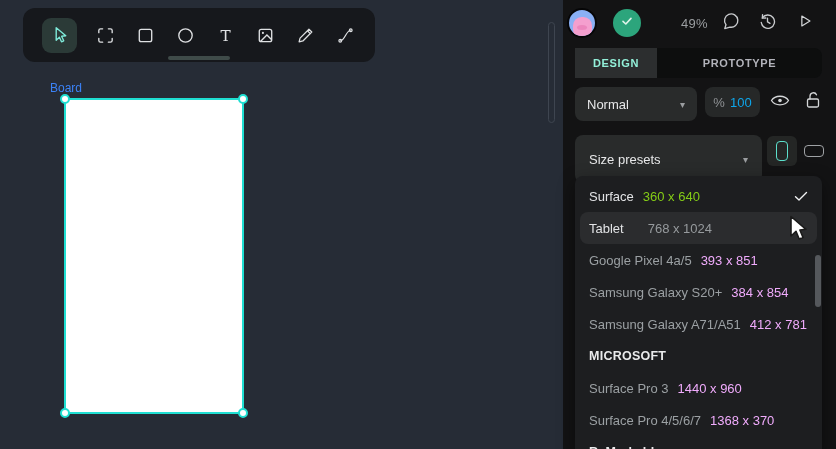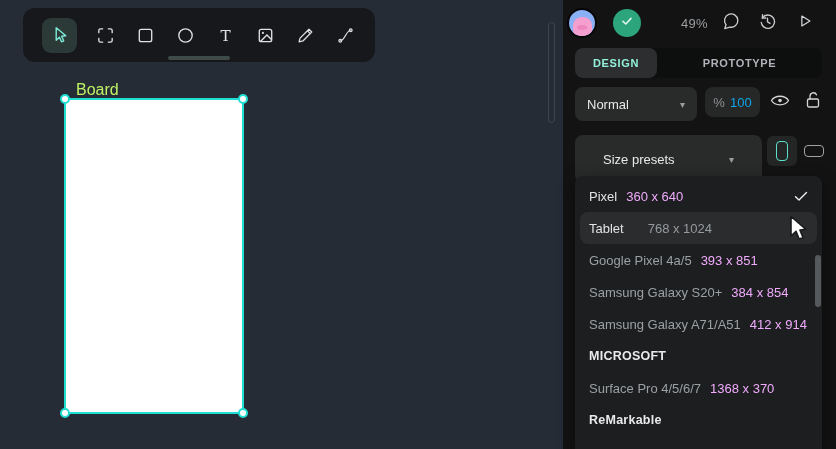--- a/index.html
+++ b/index.html
@@ -15,21 +15,21 @@
   .tool-btn { width:24px; height:24px; display:flex; align-items:center; justify-content:center;
               color:#dfe1e3; flex:0 0 auto; cursor:pointer; }
   .tool-btn.active { width:35px; height:35px; background:#2b3a37; border-radius:9px; }
   .tool-btn svg { display:block; }
   .toolbar-grip { position:absolute; left:50%; transform:translateX(-50%); bottom:2px;
                   width:62px; height:4px; border-radius:2px; background:#3f4b49; }
 
   .canvas-scrollbar { position:absolute; left:548px; top:22px; width:7px; height:101px;
                       border:1px solid #3e4550; border-radius:4px; }
 
-  .board-label { position:absolute; left:76px; top:81px; font-size:16px; color:#bef264; }
+  .board-label { position:absolute; left:50px; top:81px; font-size:12px; color:#3b82f6; }
   .board { position:absolute; left:66px; top:100px; width:176px; height:312px; background:#ffffff;
            box-shadow:0 0 0 2px #1fdfd2; }
   .handle { position:absolute; width:10px; height:10px; border-radius:50%; background:#ffffff;
             border:2px solid #1fdfd2; }
   .handle.tl { left:-6px; top:-6px; } .handle.tr { right:-6px; top:-6px; }
   .handle.bl { left:-6px; bottom:-6px; } .handle.br { right:-6px; bottom:-6px; }
 
   
   .panel { position:absolute; left:563px; top:0; width:273px; height:449px; background:#131314; }
 
@@ -44,52 +44,52 @@
   .check-btn { width:28px; height:28px; border-radius:50%; background:#2ca57c; margin-left:16px;
                display:flex; align-items:center; justify-content:center; cursor:pointer; }
   .zoom-label { margin-left:40px; font-size:13px; color:#9b9ea1; letter-spacing:.3px; }
   .hdr-icons { margin-left:auto; display:flex; align-items:center; gap:16px; color:#cdcfd2; }
   .hdr-icons .hbtn { width:22px; height:22px; display:flex; align-items:center; justify-content:center; cursor:pointer; }
 
   .tabs { position:absolute; left:12px; top:48px; width:247px; height:30px; background:#0d0e0e;
           border-radius:8px; display:flex; align-items:center; }
   .tab { font-size:11px; font-weight:700; letter-spacing:.06em; color:#b2b3ba; cursor:pointer;
          display:flex; align-items:center; justify-content:center; height:30px; flex:1; }
-  .tab.active { background:#2c2e2f; color:#93f0d9; border-radius:8px; flex:0 0 82px; }
+  .tab.active { background:#2c2e2f; color:#93f0d9; border-radius:0; flex:0 0 82px; }
 
   .select { background:#292b2b; border-radius:8px; display:flex; align-items:center;
             color:#e7e8e9; font-size:13px; cursor:pointer; }
   .select .chev { margin-left:auto; color:#9a9da0; font-size:10px; }
   .blend-select { position:absolute; left:12px; top:87px; width:122px; height:30px; padding:17px 12px; }
   .opacity-box { position:absolute; left:142px; top:87px; width:55px; height:30px; background:#262828;
                  border-radius:8px; display:flex; align-items:center; justify-content:center; gap:5px;
                  font-size:13px; cursor:text; }
   .opacity-box .pct { color:#8f9295; } .opacity-box .val { color:#0ea5e9; }
   .eye-btn { position:absolute; left:205px; top:91px; width:24px; height:22px; display:flex;
              align-items:center; justify-content:center; color:#d4d6d8; cursor:pointer; }
   .lock-btn { position:absolute; left:238px; top:90px; width:24px; height:24px; display:flex;
               align-items:center; justify-content:center; color:#d4d6d8; cursor:pointer; }
 
-  .size-select { position:absolute; left:12px; top:135px; width:187px; height:48px; padding:0 28px; }
+  .size-select { position:absolute; left:12px; top:135px; width:187px; height:48px; padding:0 14px; }
   .orient-portrait { position:absolute; left:204px; top:136px; width:30px; height:30px; background:#242625;
                      border-radius:6px; display:flex; align-items:center; justify-content:center; cursor:pointer; }
   .orient-portrait .ph { width:12px; height:20px; border:1.6px solid #5ce0cc; border-radius:4px; }
   .orient-landscape { position:absolute; left:236px; top:136px; width:30px; height:30px;
                       display:flex; align-items:center; justify-content:center; cursor:pointer; }
   .orient-landscape .ls { width:20px; height:12px; border:1.6px solid #9fa2a5; border-radius:4px; }
 
   
   .dropdown { position:absolute; left:12px; top:176px; width:247px; height:273px; background:#1d1e20;
               border-radius:8px 8px 0 0; box-shadow:0 6px 18px rgba(0,0,0,.45); padding-top:4px; overflow:hidden; }
   .preset-row { height:32px; margin:0 5px; padding:0 9px; border-radius:8px; display:flex;
                 align-items:center; font-size:13px; cursor:pointer; }
   .preset-row .nm { color:#9ba0a3; }
   .preset-row .dm { color:#f0abfc; margin-left:9px; }
   .preset-row.checked .nm { color:#e2e3e5; }
-  .preset-row.checked .dm { color:#f0abfc; }
+  .preset-row.checked .dm { color:#84cc16; }
   .preset-row.hover { background:#2b2c2e; }
   .preset-row.hover .nm { color:#e2e3e5; }
   .preset-row.hover .dm { color:#969a9d;margin-left:24px; }
   .preset-row.section .nm { color:#e9eaeb; font-weight:700; font-size:12.5px; letter-spacing:.02em; }
   .row-check { margin-left:auto; color:#f1f2f3; display:flex; align-items:center; }
   .dd-scroll { position:absolute; right:1px; top:79px; width:6px; height:52px; background:#55585c; border-radius:3px; }
 
   .pointer-cursor { position:absolute; left:212px; top:39px; width:22px; height:27px; z-index:5; }
 </style>
 </head>
@@ -258,21 +258,21 @@
     </div>
     <div class="orient-portrait">
       <span class="ph"></span>
     </div>
     <div class="orient-landscape">
       <span class="ls"></span>
     </div>
 
     <div class="dropdown">
       <div class="preset-row checked">
-        <span class="nm">Pixel</span>
+        <span class="nm">Surface</span>
         <span class="dm">360 x 640</span>
         <span class="row-check">
           <svg width="14" height="11" viewBox="0 0 14 11" fill="none" stroke="#f1f2f3" stroke-width="1.4" stroke-linecap="round" stroke-linejoin="round">
               <path d="M1.5 5.8 L5 9 L12.5 1.5"></path>
             </svg>
         </span>
       </div>
       <div class="preset-row hover">
         <span class="nm">Tablet</span>
         <span class="dm">768 x 1024</span>
@@ -280,24 +280,28 @@
       <div class="preset-row">
         <span class="nm">Google Pixel 4a/5</span>
         <span class="dm">393 x 851</span>
       </div>
       <div class="preset-row">
         <span class="nm">Samsung Galaxy S20+</span>
         <span class="dm">384 x 854</span>
       </div>
       <div class="preset-row">
         <span class="nm">Samsung Galaxy A71/A51</span>
-        <span class="dm">412 x 914</span>
+        <span class="dm">412 x 781</span>
       </div>
       <div class="preset-row section">
         <span class="nm">MICROSOFT</span>
+      </div>
+      <div class="preset-row">
+        <span class="nm">Surface Pro 3</span>
+        <span class="dm">1440 x 960</span>
       </div>
       <div class="preset-row">
         <span class="nm">Surface Pro 4/5/6/7</span>
         <span class="dm">1368 x 370</span>
       </div>
       <div class="preset-row section">
         <span class="nm">ReMarkable</span>
       </div>
 
       <div class="dd-scroll"></div>

